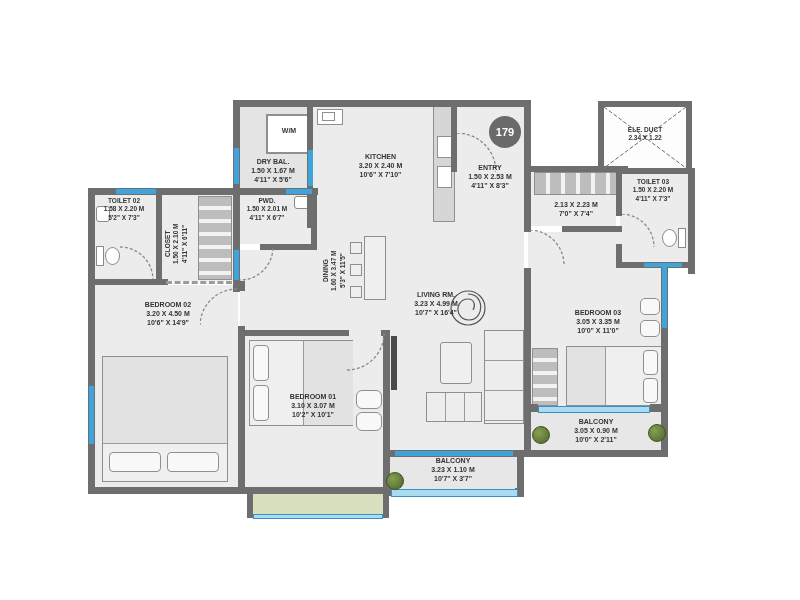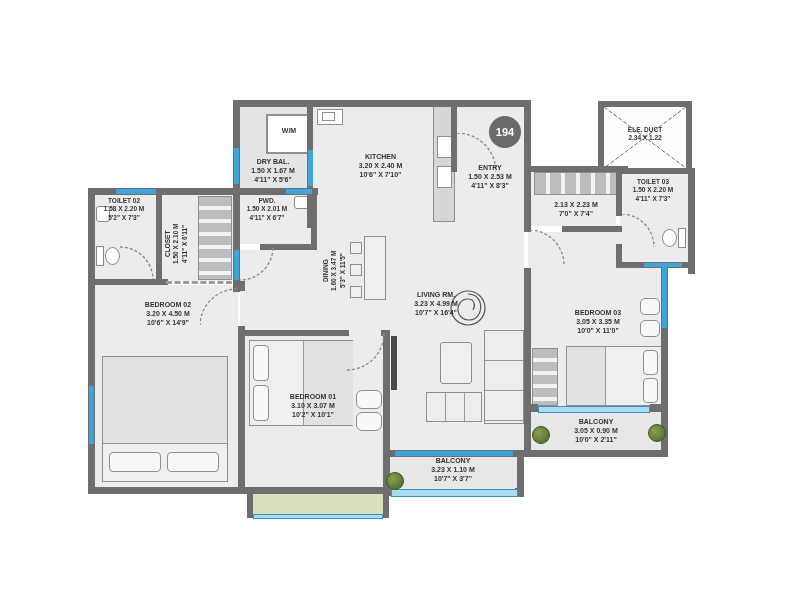--- a/index.html
+++ b/index.html
@@ -194,21 +194,21 @@
   </svg>
   <svg class="arc" style="left:529px;top:230px;" width="36" height="36">
     <path d="M1 0 A35 35 0 0 1 35 35" fill="none" stroke="#8a8a8a" stroke-width="1.3" stroke-dasharray="3 2"></path>
   </svg>
   <div class="dash-open" style="left:166px;top:281px;width:66px;"></div>
 
   <div class="plant" style="left:532px;top:426px;"></div>
   <div class="plant" style="left:648px;top:424px;"></div>
   <div class="plant" style="left:386px;top:472px;"></div>
 
-  <div class="badge" style="left:489px;top:116px;">194</div>
+  <div class="badge" style="left:489px;top:116px;">179</div>
 
   <div class="lbl" style="left:266px;top:126px;width:46px;">
     <span>W/M</span>
   </div>
   <div class="lbl" style="left:237px;top:157px;width:72px;">
     <span>DRY BAL.</span>
     <span>1.50 X 1.67 M</span>
     <span>4'11" X 5'6"</span>
   </div>
   <div class="lbl" style="left:328px;top:152px;width:105px;">

